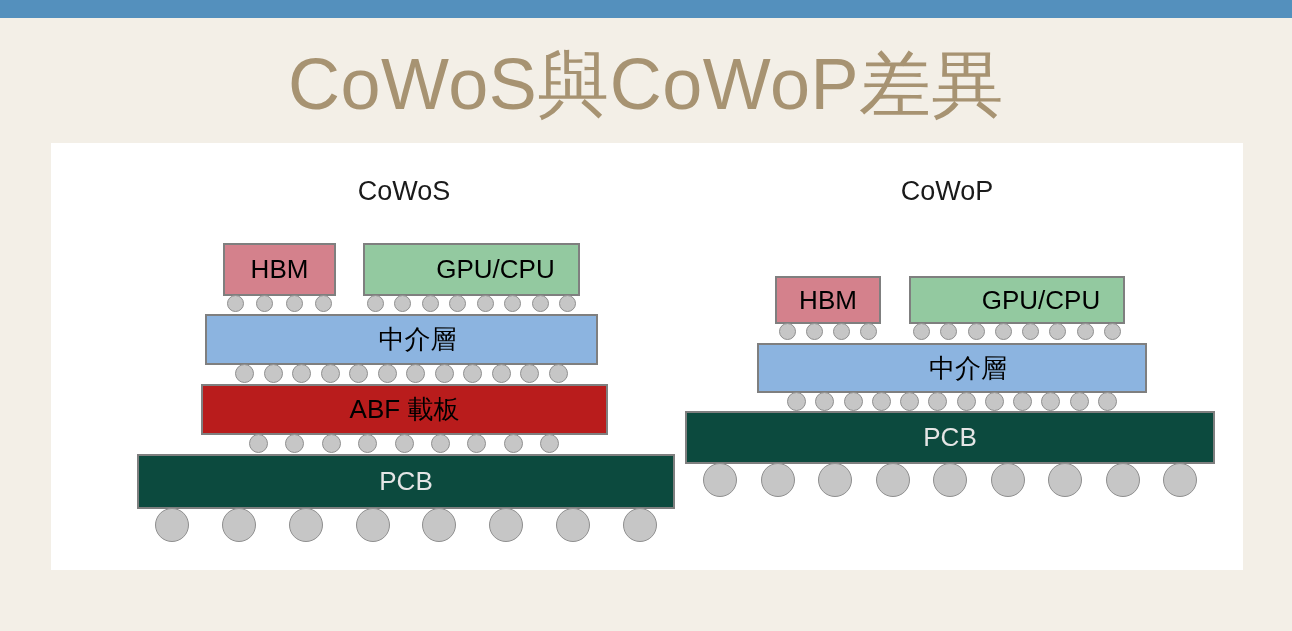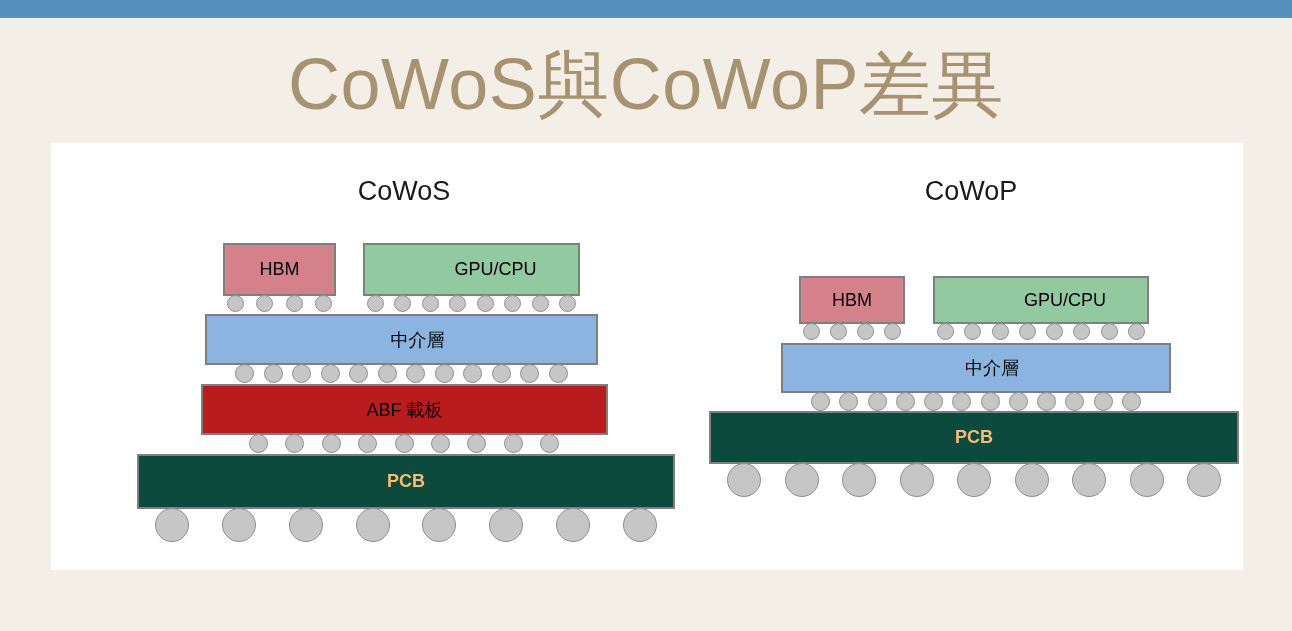--- a/index.html
+++ b/index.html
@@ -39,50 +39,50 @@
     width: 1192px;
     height: 427px;
     background: #ffffff;
   }
   .panel {
     position: absolute;
     top: 0;
     height: 427px;
   }
   #panel-cowos { left: 17px; width: 600px; margin-left: 36px; }
-  #panel-cowop { left: 624px; width: 592px; }
+  #panel-cowop { left: 600px; width: 592px; }
 
   .panel-title {
     position: absolute;
     top: 32px;
     width: 100%;
     text-align: center;
     font-size: 27px;
     line-height: 32px;
     color: #1a1a1a;
     white-space: nowrap;
   }
 
   
   .block {
     position: absolute;
     box-sizing: border-box;
     border: 2px solid #7f7f7f;
     display: flex;
     align-items: center;
     justify-content: center;
-    font-size: 18px;
+    font-size: 26px;
     color: #000000;
     white-space: nowrap;
   }
   .block.hbm      { background: #d4818c; }
   .block.gpu      { background: #93c9a0; padding-left: 48px; }
   .block.interposer { background: #8cb4e0; padding-left: 32px; }
   .block.abf      { background: #b91c1c; }
-  .block.pcb      { background: #0c4a3e; color: #fdba74; font-weight: bold; }
+  .block.pcb      { background: #0c4a3e; color: #e5e5e5; }
 
   
   .balls {
     position: absolute;
     display: flex;
     align-items: flex-start;
     justify-content: space-between;
   }
   .ball {
     box-sizing: border-box;

